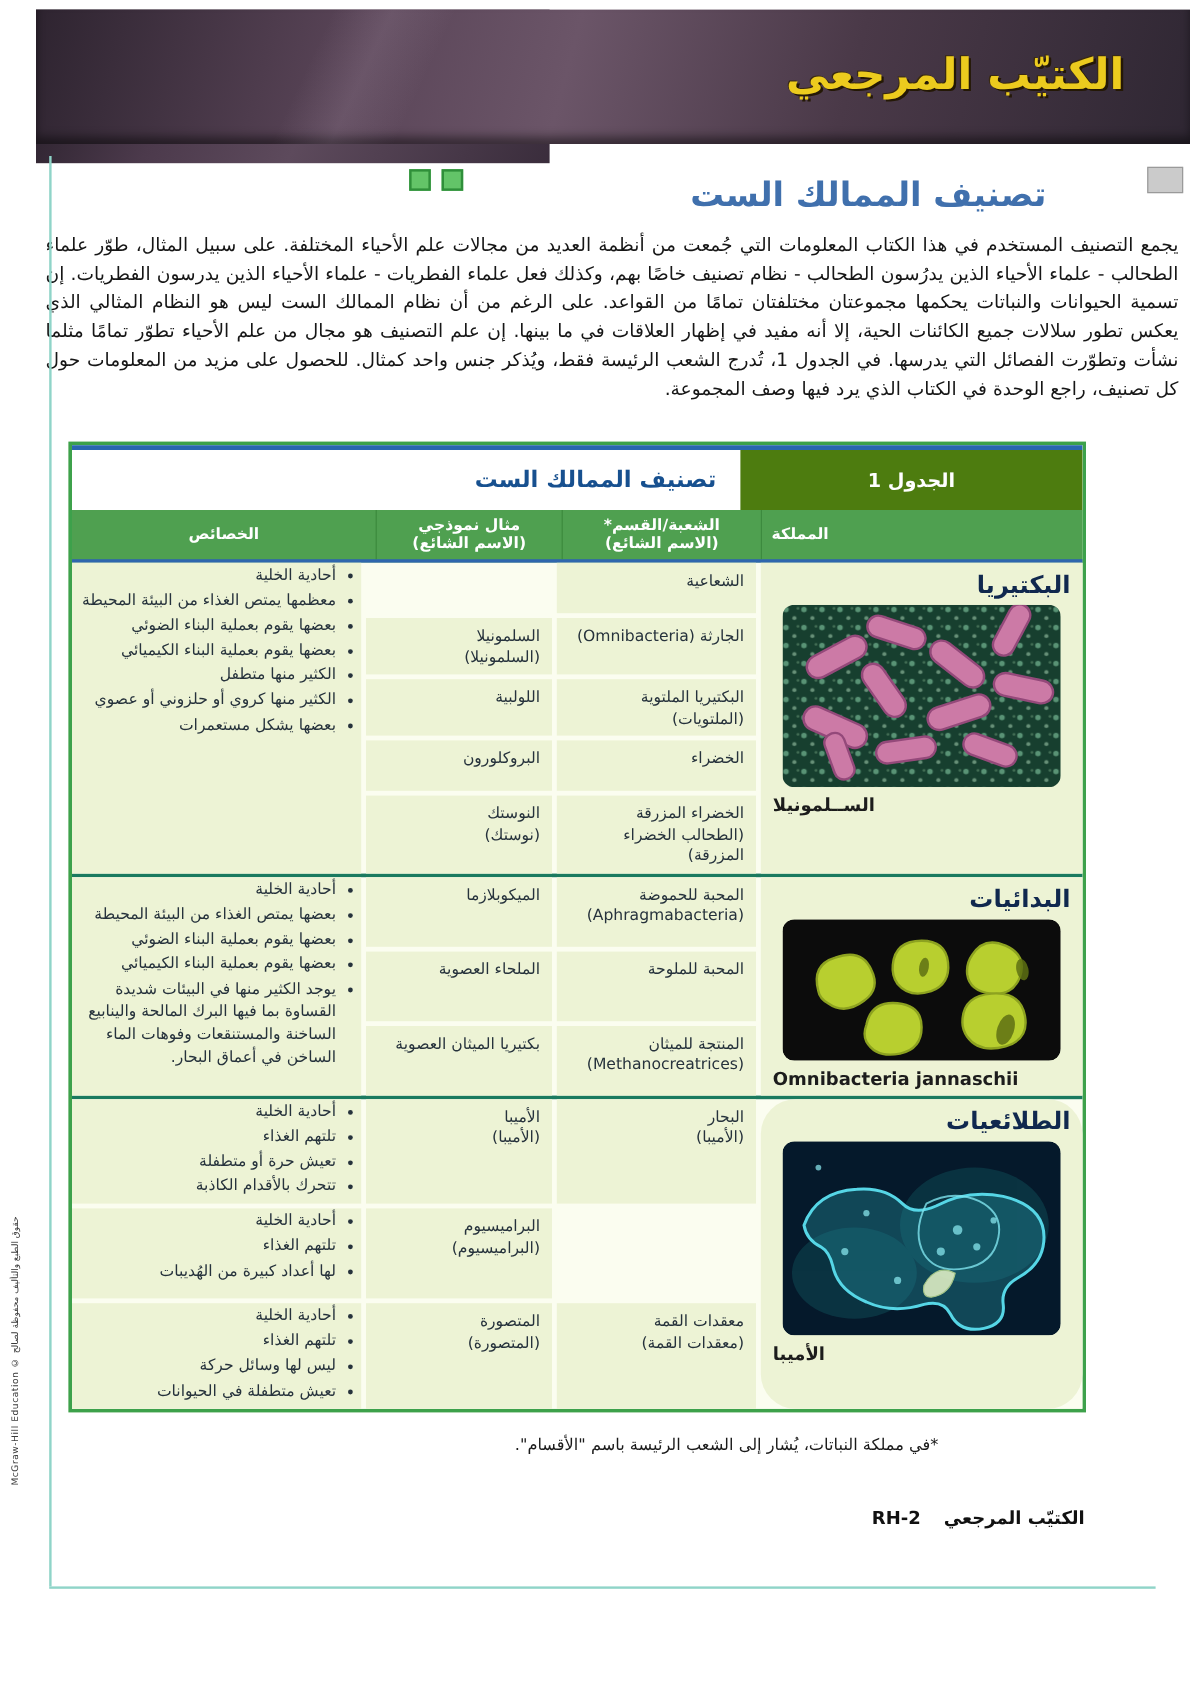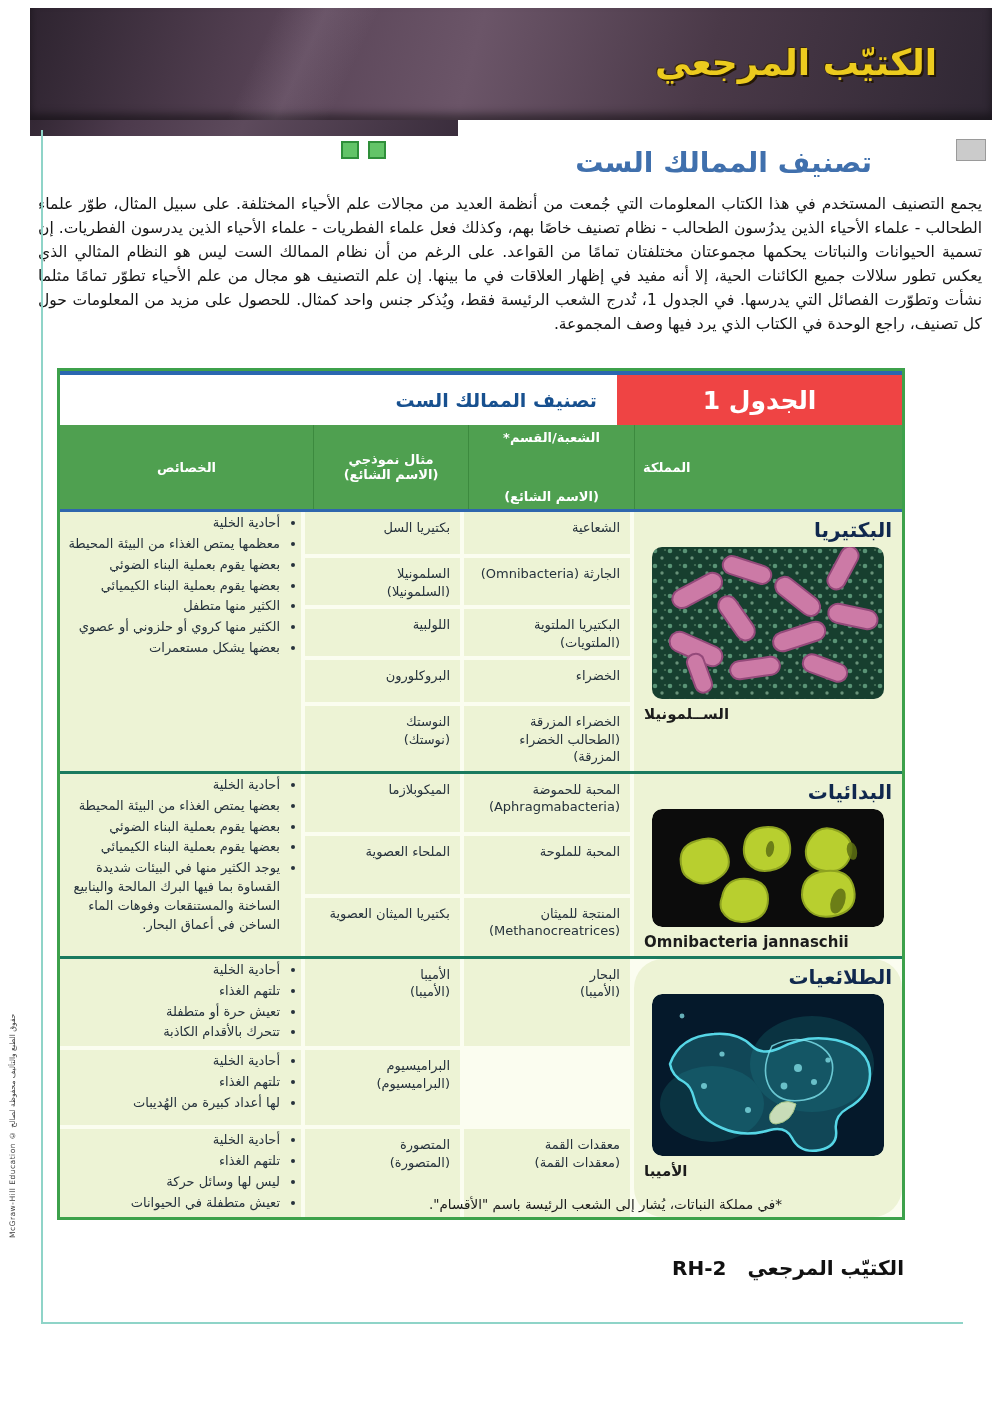--- a/index.html
+++ b/index.html
@@ -24,31 +24,31 @@
   .edge-mark { position:absolute; right:6px; top:139px; width:30px; height:22px; background:#cbcbcb; border:1px solid #9a9a9a; }
 
   
   .page-heading { position:absolute; top:146px; right:120px; font-size:28px; font-weight:bold; color:#4070ad; }
   .intro { position:absolute; top:192px; right:10px; left:38px; font-size:15.5px; line-height:1.55;
     color:#161616; text-align:justify; }
 
   
   .ref-table { position:absolute; top:368px; right:87px; width:848px; border:3px solid #3da14b; background:#f9fbec; }
   .t-head { display:flex; background:#ffffff; border-top:4px solid #2a66b0; height:54px; }
-  .t-badge { width:285px; background:#ef4444; color:#ffffff; font-size:25px; font-weight:bold;
+  .t-badge { width:285px; background:#4d7c0f; color:#ffffff; font-size:16px; font-weight:bold;
     display:flex; align-items:center; justify-content:center; }
   .t-title { flex:1; display:flex; align-items:center; padding-right:20px;
     color:#17508f; font-size:19px; font-weight:bold; }
 
   .t-cols { display:flex; background:#4fa050; color:#ffffff; min-height:44px; font-size:13px;
     font-weight:bold; border-bottom:3px solid #2f66ad; text-align:center; }
   .t-col { padding:5px 8px; display:flex; flex-direction:column; justify-content:center; border-left:1px solid #3c8a3e; }
   .t-col:last-child { border-left:none; }
   .t-col.c-king { width:268px; text-align:right; align-items:flex-end; }
-  .t-col.c-phy  { width:166px;gap:44px; }
+  .t-col.c-phy  { width:166px; }
   .t-col.c-ex   { width:155px; }
   .t-col.c-char { flex:1; }
   .t-col .sub { font-weight:bold; }
 
   .k-section { display:grid; grid-template-columns:268px 166px 155px 1fr; column-gap:4px; row-gap:4px;
     background:#fbfdf0; padding:0; }
   .k-section + .k-section { border-top:3px solid #1a7a5f; }
 
   .cell { background:#edf3d5; padding:7px 10px 5px; font-size:13px; color:#26323c; line-height:1.35; }
   .cell .common { display:block; }
@@ -60,21 +60,21 @@
   .k-name { font-weight:bold; font-size:20px; color:#10284e; text-align:right; margin-bottom:3px; }
   .k-img  { margin:2px auto; border-radius:10px; overflow:hidden; line-height:0; }
   .k-cap  { text-align:left; font-size:15px; font-weight:bold; color:#1c1c1c; margin-top:4px; }
 
   .chars { padding:2px 4px 2px 0; }
   .chars ul { list-style:disc; padding-inline-start:17px; }
   .chars li { margin-bottom:2px; line-height:1.45; }
 
   
   .footnote { position:absolute; top:1196px; right:210px; font-size:13.5px; color:#1a1a1a; }
-  .page-footer { position:absolute; top:1256px; right:88px; font-size:20px; font-weight:bold; color:#111; }
+  .page-footer { position:absolute; top:1256px; right:88px; font-size:15px; font-weight:bold; color:#111; }
   .page-footer .code { margin-right:14px; font-family:"DejaVu Sans", sans-serif; }
   .side-credit { position:absolute; left:8px; top:828px; height:410px; width:14px;
     writing-mode:vertical-rl; transform:rotate(180deg); font-size:7.5px; color:#3a3a3a;
     letter-spacing:.5px; white-space:nowrap; overflow:hidden; direction:ltr; }
 
   .teal-v { position:absolute; left:41px; top:130px; width:2px; height:1192px; background:#8fd4c8; }
   .teal-h { position:absolute; left:41px; top:1322px; width:922px; height:2px; background:#8fd4c8; }
 </style>
 </head>
 <body>
@@ -144,23 +144,20 @@
               <rect x="28" y="118" width="40" height="17" rx="8" transform="rotate(70 48 126)"></rect>
             </g>
           </svg>
         </div>
         <div class="k-cap">الســلمونيلا</div>
       </div>
 
       <div class="cell rh-b" style="grid-column:2; grid-row:1;">
         <span>الشعاعية</span>
       </div>
-      <div class="cell rh-b" style="grid-column:3; grid-row:1;">
-        <span>بكتيريا السل</span>
-      </div>
 
       <div class="cell rh-b" style="grid-column:2; grid-row:2;">
         <span>الجارثة (Omnibacteria)</span>
       </div>
       <div class="cell rh-b" style="grid-column:3; grid-row:2;">
         <span>السلمونيلا</span>
         <span class="common">(السلمونيلا)</span>
       </div>
 
       <div class="cell rh-b" style="grid-column:2; grid-row:3;">

